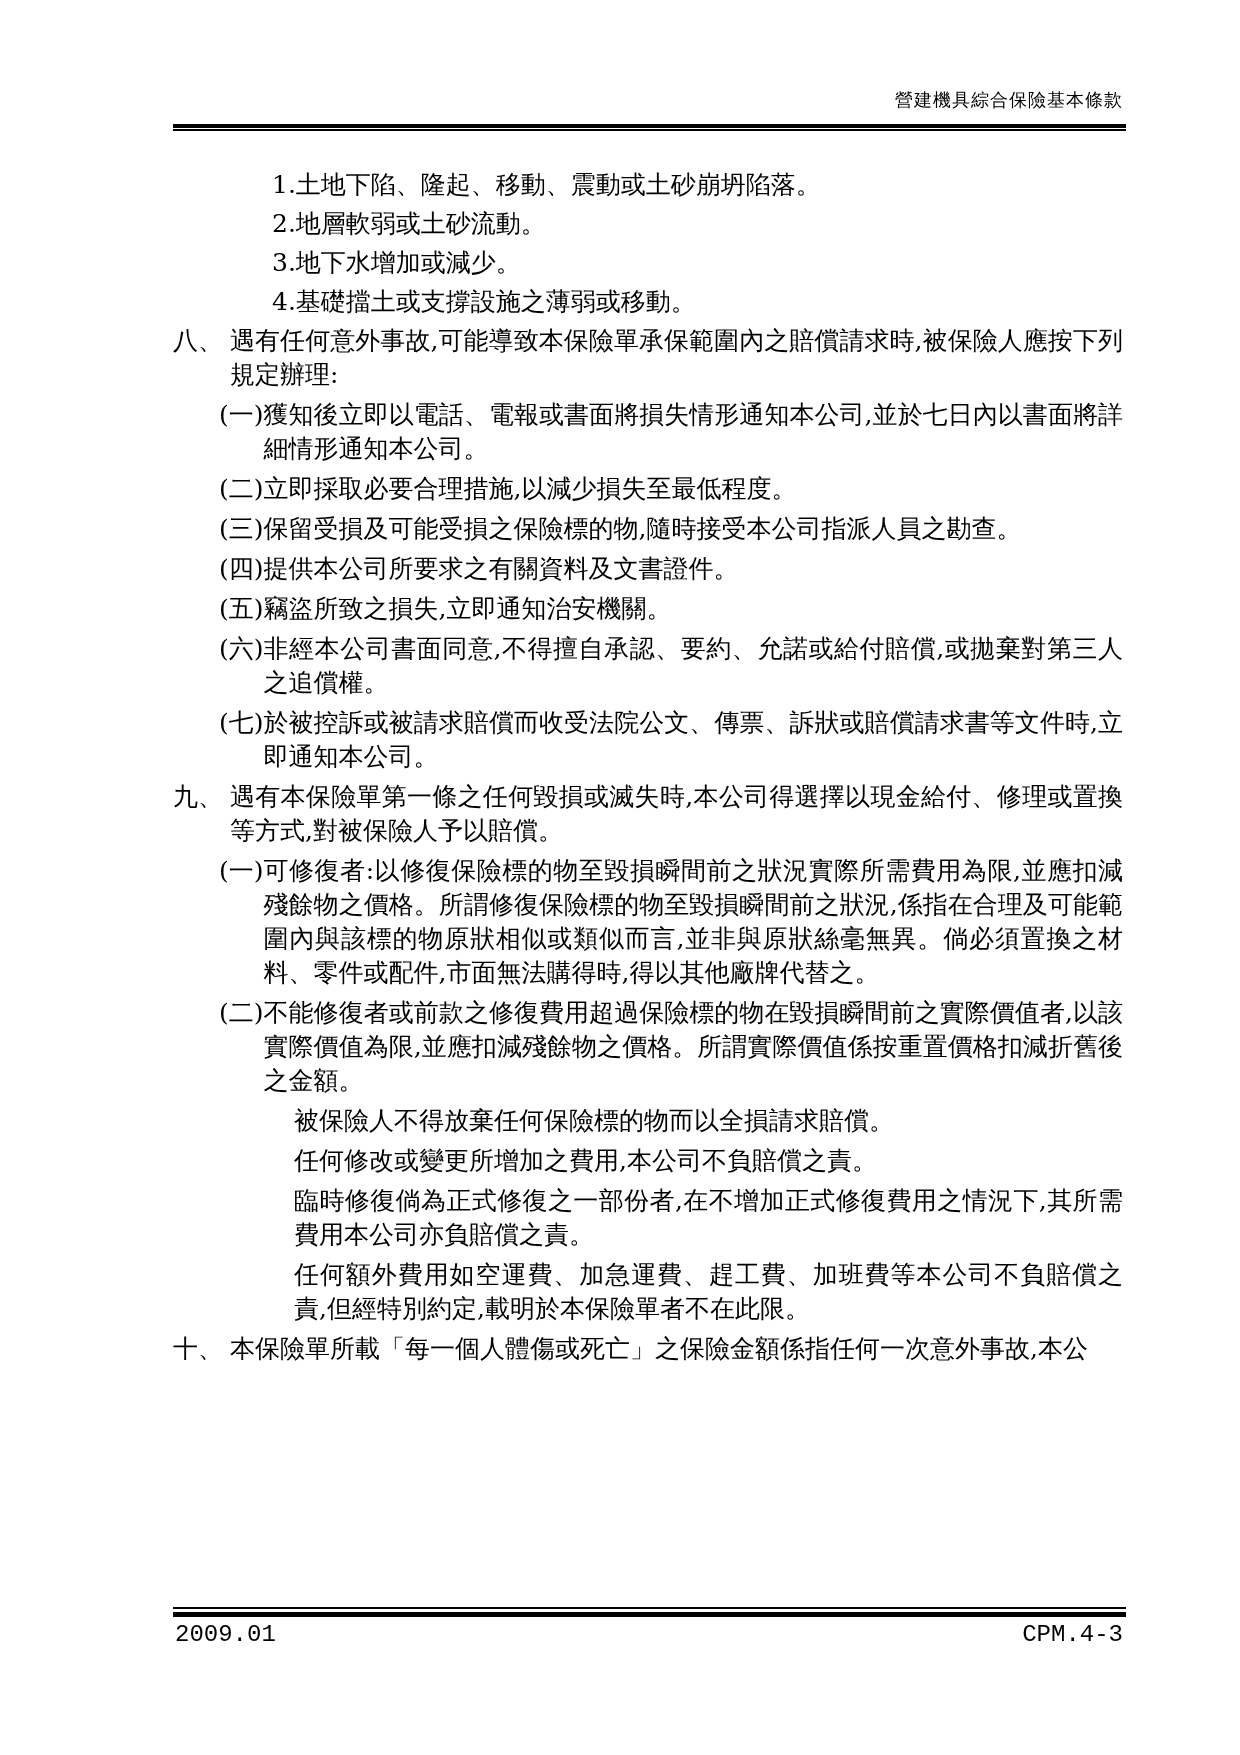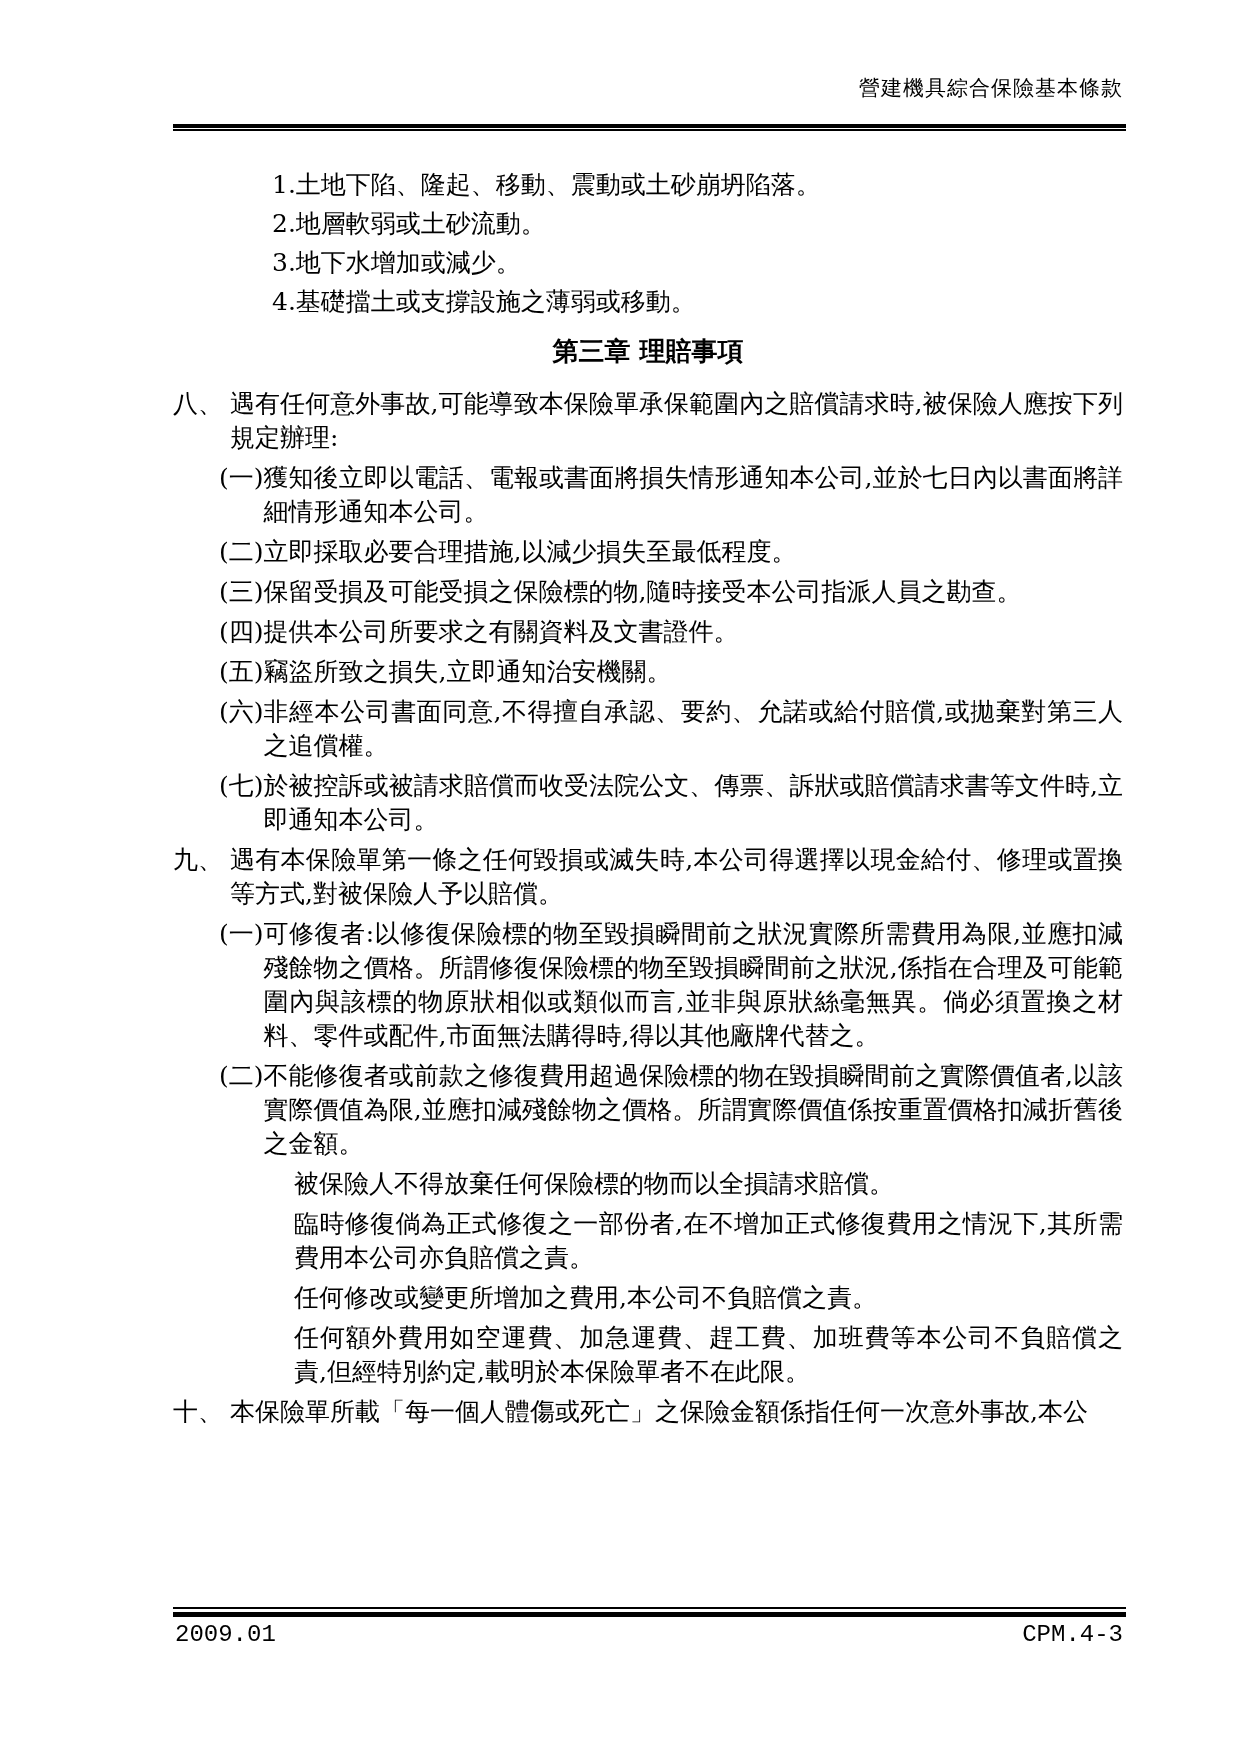--- a/index.html
+++ b/index.html
@@ -9,23 +9,23 @@
     height: 1755px;
     background: #ffffff;
     color: #000;
     font-family: "DejaVu Serif", serif;
     overflow: hidden;
   }
 
   
   .header-title {
     position: absolute;
-    top: 72px;
+    top: 84px;
     right: 117px;
-    font-size: 21px;
+    font-size: 18px;
     line-height: 32px;
     letter-spacing: 1px;
     white-space: nowrap;
   }
   .rule {
     position: absolute;
     left: 173px;
     right: 114px;
   }
   .rule-header {
@@ -99,21 +99,20 @@
         <span class="text">地層軟弱或土砂流動。</span>
       </div>
       <div class="block numitem row">
         <span class="marker">3.</span>
         <span class="text">地下水增加或減少。</span>
       </div>
       <div class="block numitem row">
         <span class="marker">4.</span>
         <span class="text">基礎擋土或支撐設施之薄弱或移動。</span>
       </div>
-      <div class="block chapter">第三章 理賠事項</div>
       <div class="block l1 row">
         <span class="marker">八、</span>
         <span class="text">遇有任何意外事故,可能導致本保險單承保範圍內之賠償請求時,被保險人應按下列規定辦理:</span>
       </div>
       <div class="block l2 row">
         <span class="marker">(一)</span>
         <span class="text">獲知後立即以電話、電報或書面將損失情形通知本公司,並於七日內以書面將詳細情形通知本公司。</span>
       </div>
       <div class="block l2 row">
         <span class="marker">(二)</span>
@@ -145,22 +144,22 @@
       </div>
       <div class="block l2 row">
         <span class="marker">(一)</span>
         <span class="text">可修復者:以修復保險標的物至毀損瞬間前之狀況實際所需費用為限,並應扣減殘餘物之價格。所謂修復保險標的物至毀損瞬間前之狀況,係指在合理及可能範圍內與該標的物原狀相似或類似而言,並非與原狀絲毫無異。倘必須置換之材料、零件或配件,市面無法購得時,得以其他廠牌代替之。</span>
       </div>
       <div class="block l2 row">
         <span class="marker">(二)</span>
         <span class="text">不能修復者或前款之修復費用超過保險標的物在毀損瞬間前之實際價值者,以該實際價值為限,並應扣減殘餘物之價格。所謂實際價值係按重置價格扣減折舊後之金額。</span>
       </div>
       <div class="block p2 text">被保險人不得放棄任何保險標的物而以全損請求賠償。</div>
+      <div class="block p2 text">任何修改或變更所增加之費用,本公司不負賠償之責。</div>
       <div class="block p2 text">臨時修復倘為正式修復之一部份者,在不增加正式修復費用之情況下,其所需費用本公司亦負賠償之責。</div>
-      <div class="block p2 text">任何修改或變更所增加之費用,本公司不負賠償之責。</div>
       <div class="block p2 text">任何額外費用如空運費、加急運費、趕工費、加班費等本公司不負賠償之責,但經特別約定,載明於本保險單者不在此限。</div>
       <div class="block l1 row">
         <span class="marker">十、</span>
         <span class="text">本保險單所載「每一個人體傷或死亡」之保險金額係指任何一次意外事故,本公</span>
       </div>
     </div>
 
   <div class="rule rule-footer"></div>
 
   <div class="footer-text footer-left">2009.01</div>

